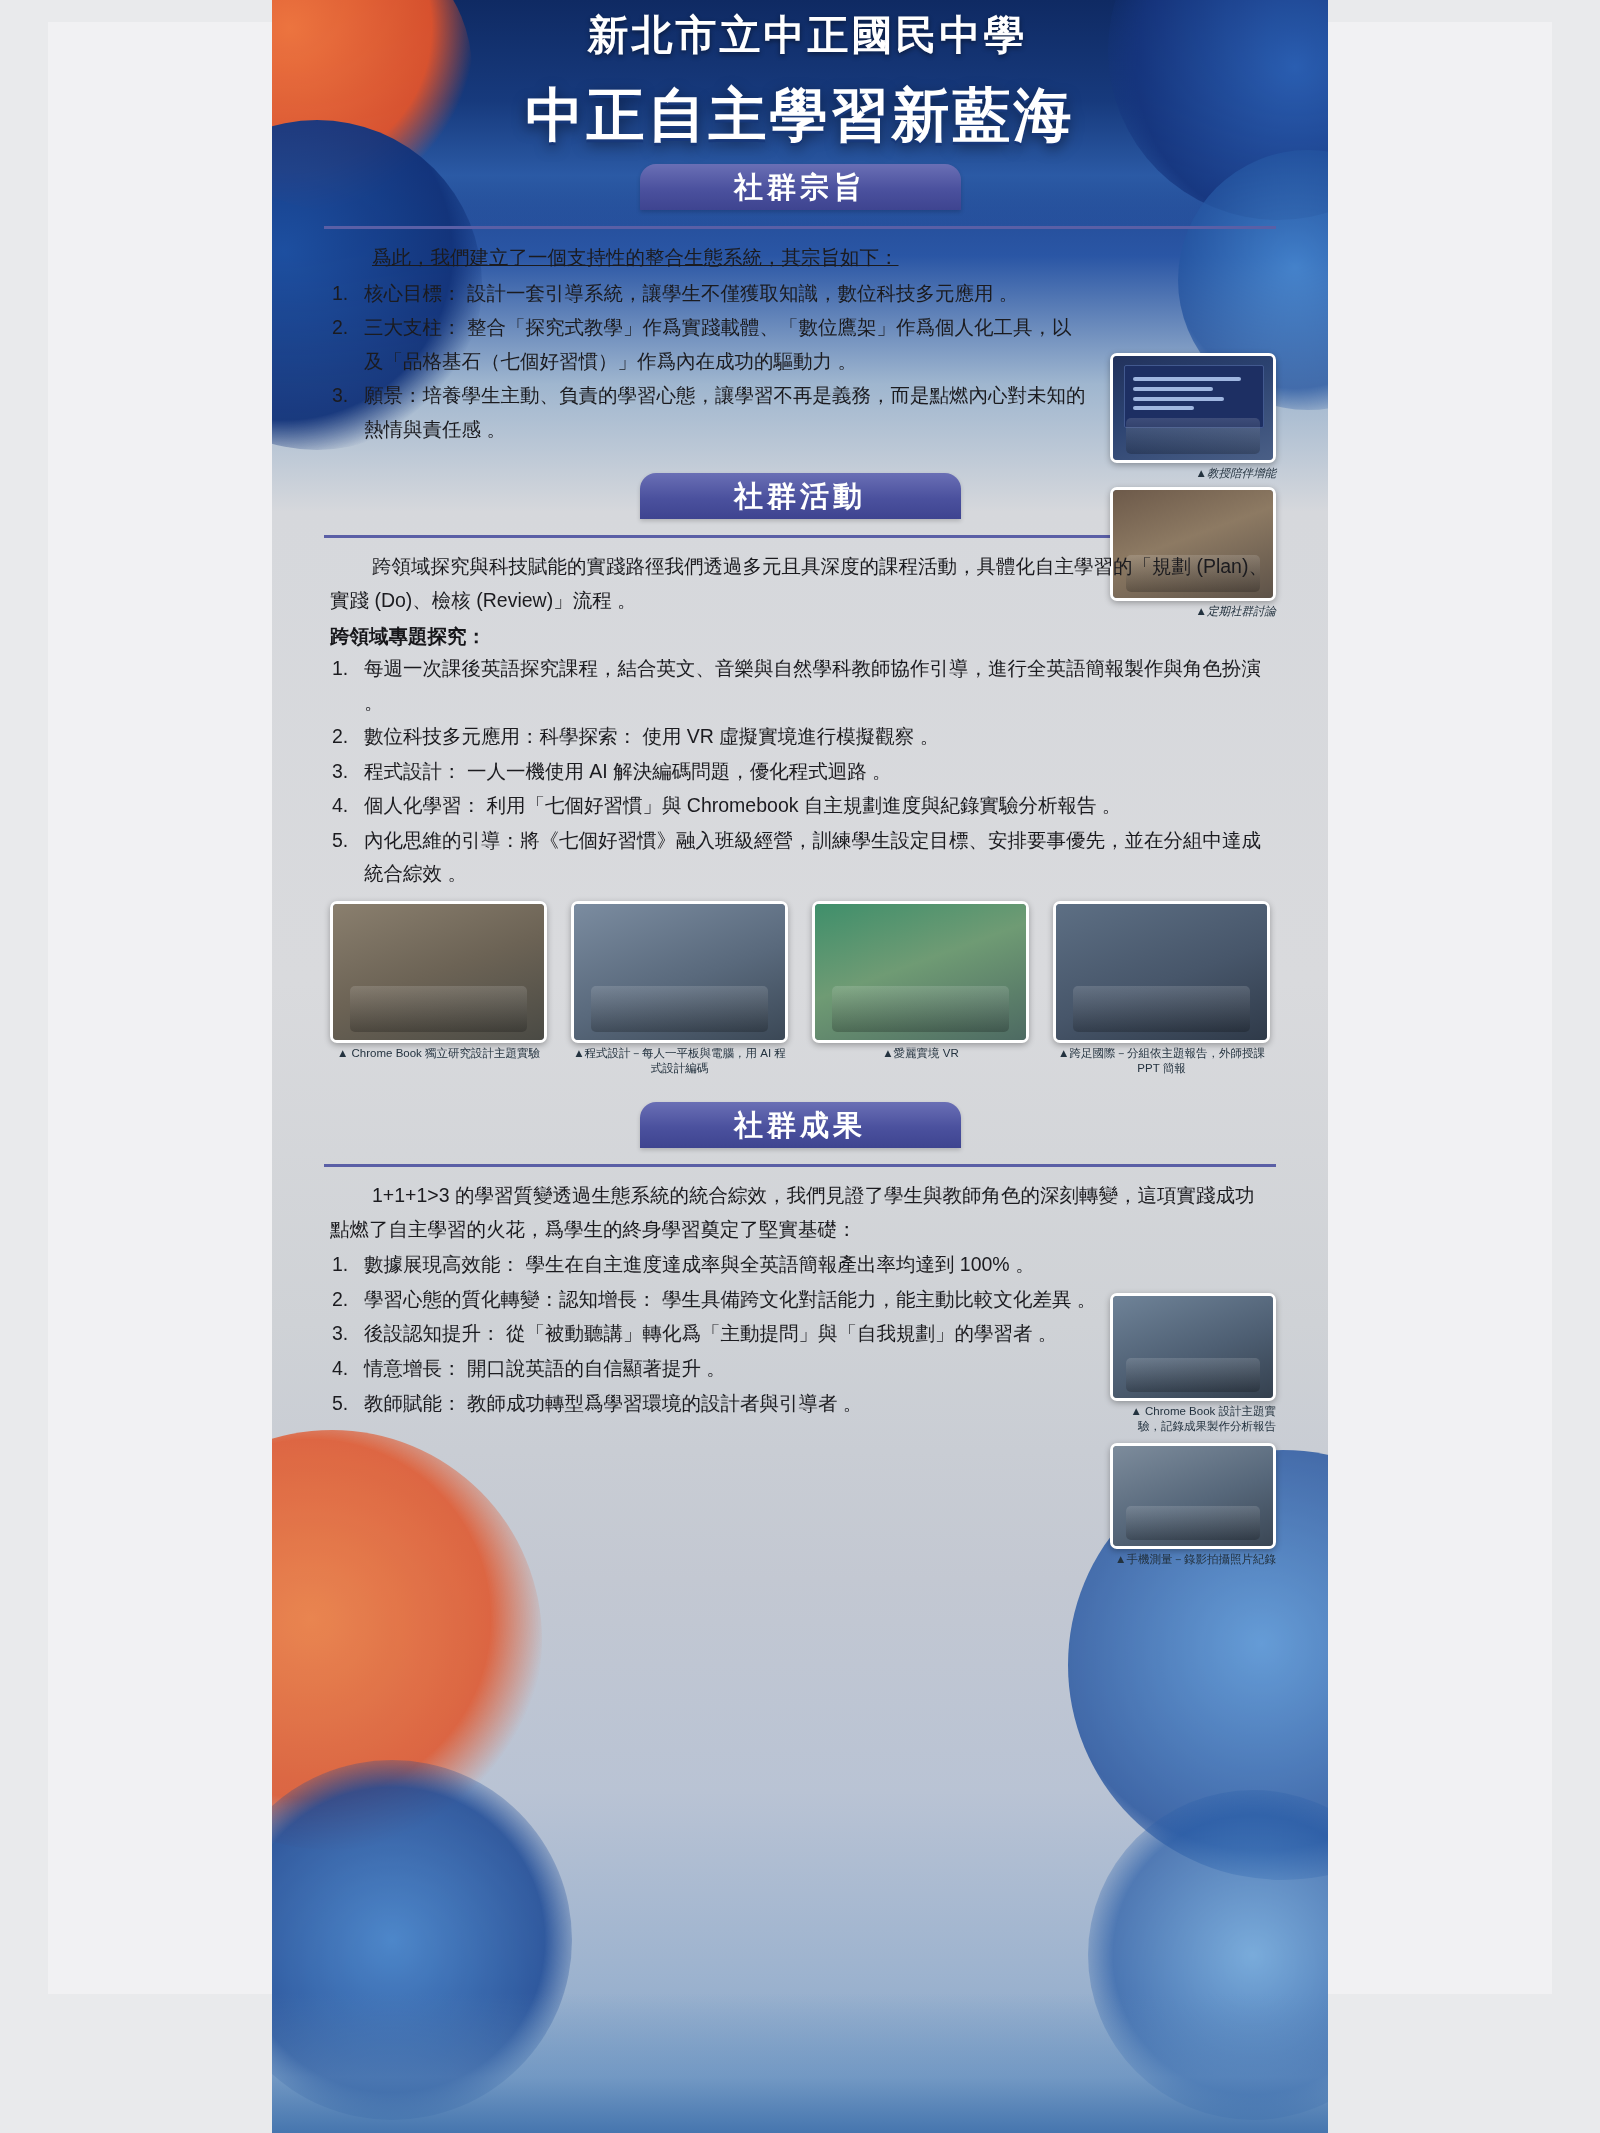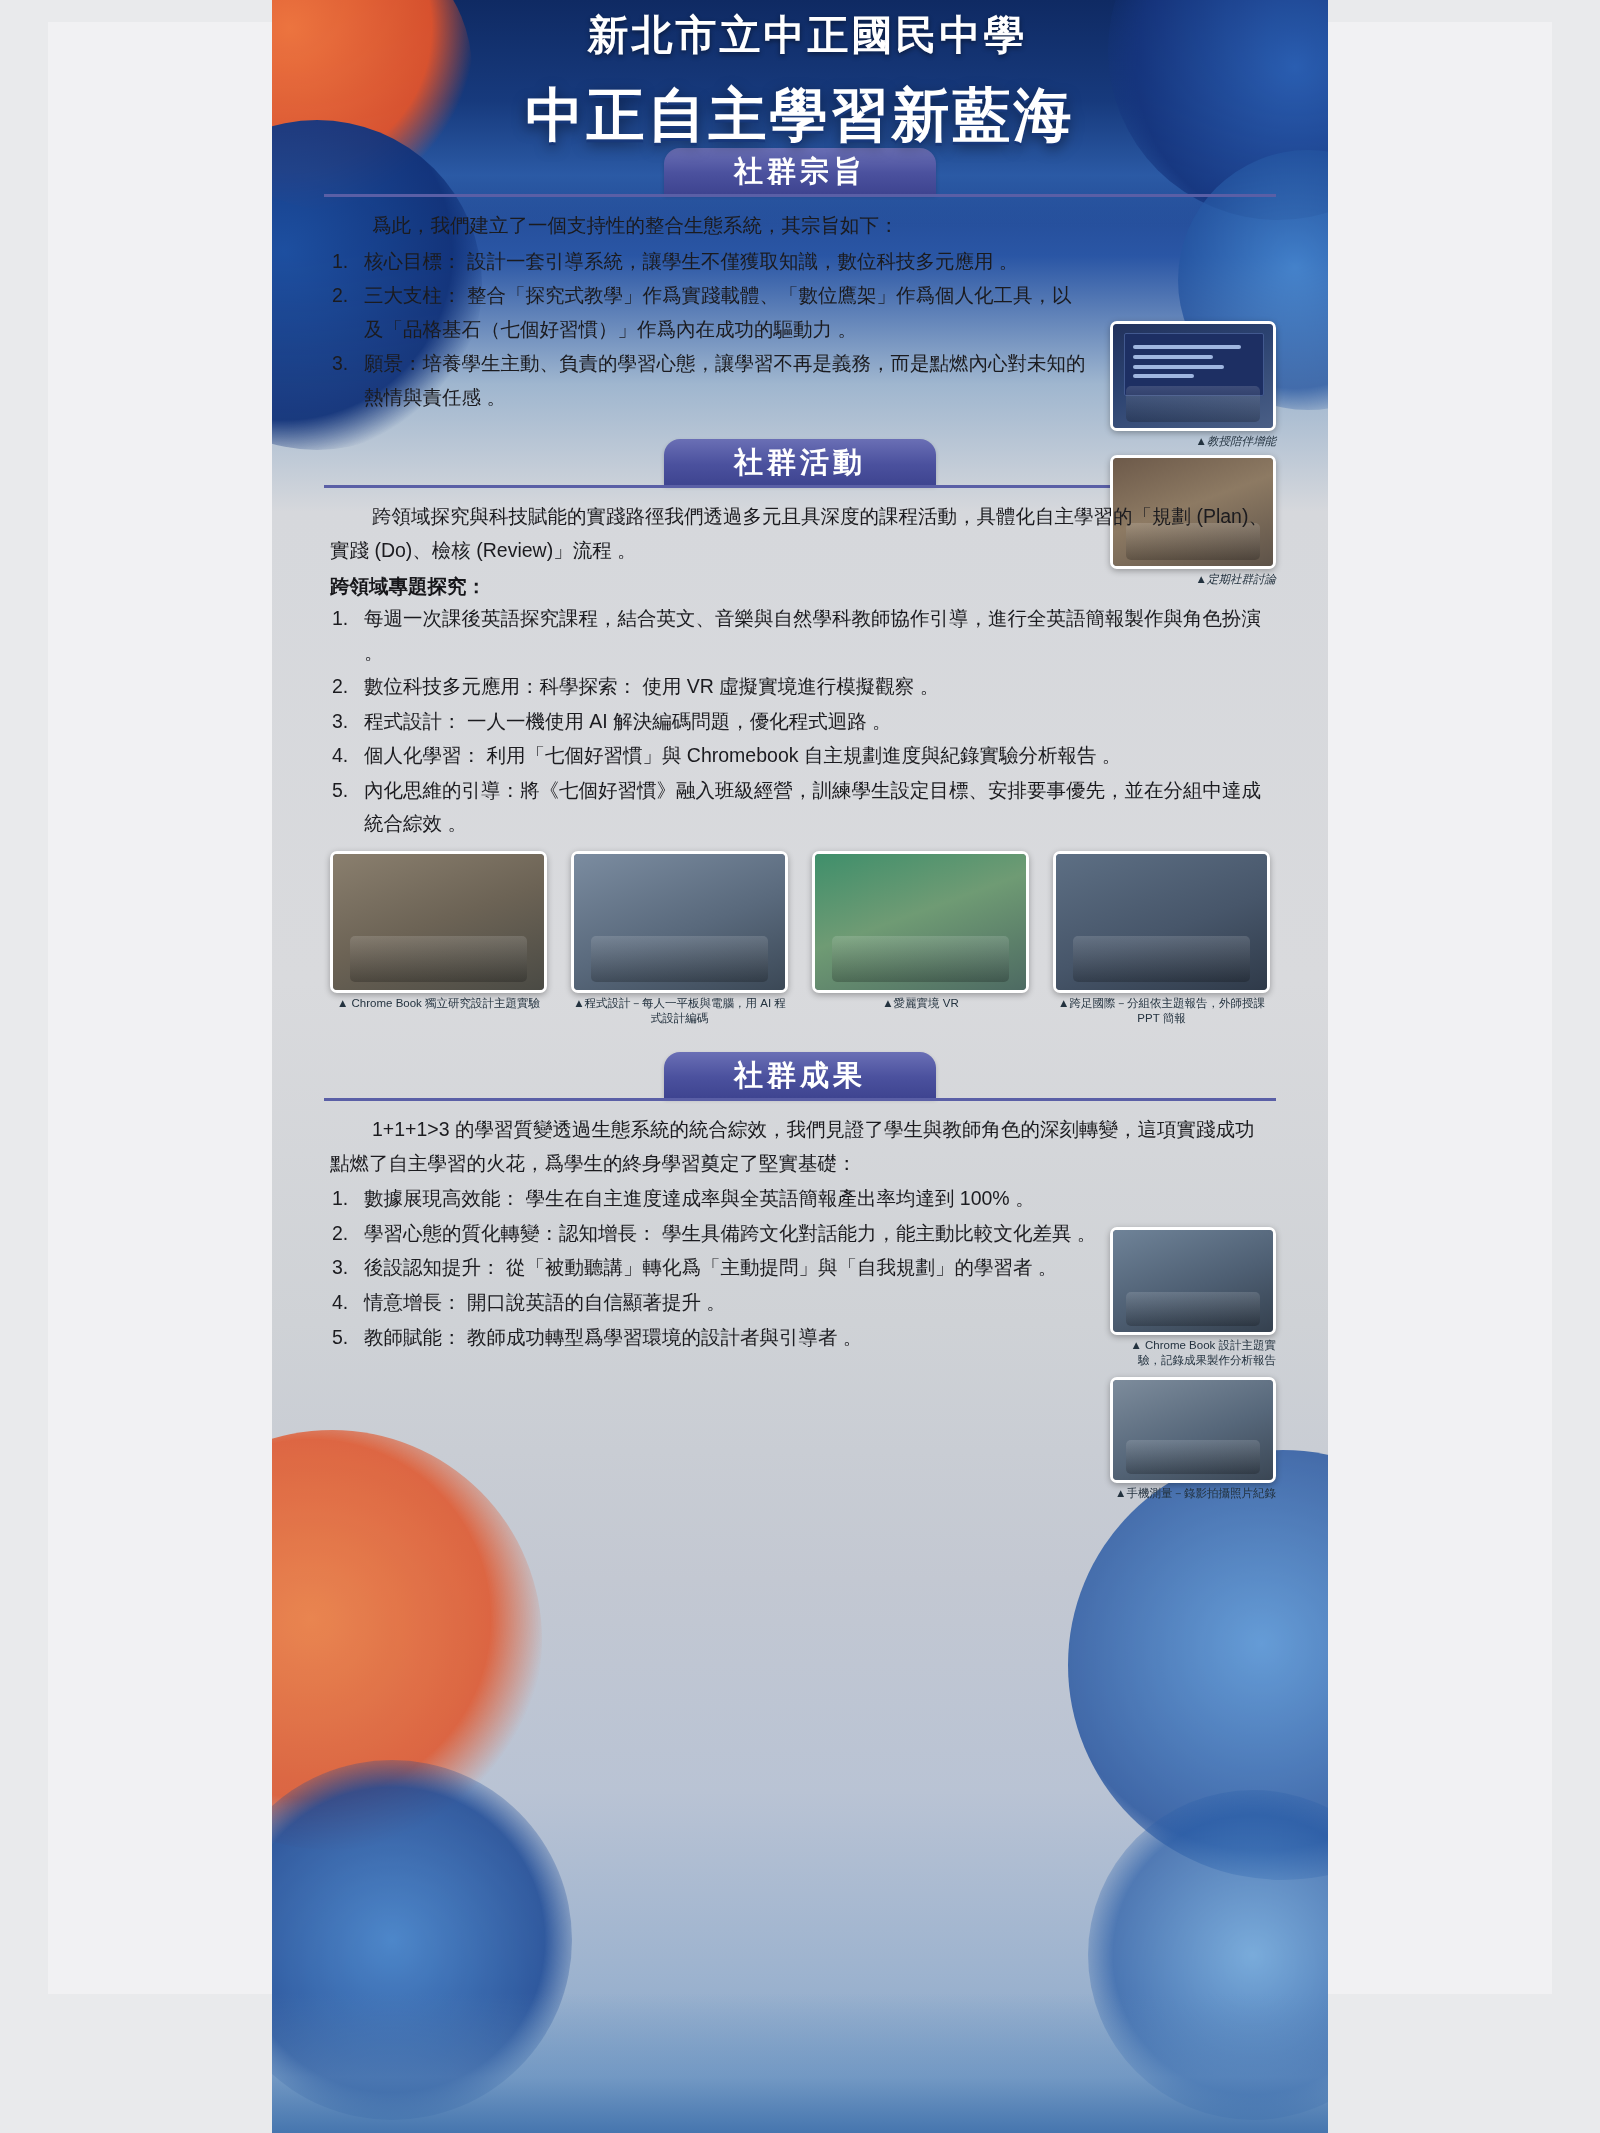--- a/index.html
+++ b/index.html
@@ -82,22 +82,22 @@
   
   #content {
     position: absolute;
     left: 52px;
     top: 148px;
     width: 952px;
     z-index: 4;
   }
 
   .section-title {
-    margin: 0 auto;
-    width: 272px;
+    margin: 16px auto;
+    width: 321px;
     height: 46px;
     line-height: 46px;
     text-align: center;
     color: #ffffff;
     font-size: 29px;
     font-weight: bold;
     letter-spacing: 4px;
     background: linear-gradient(180deg,#6a6fb5 0%,#4b519e 55%,#3e4490 100%);
     border-radius: 16px 16px 0 0;
     box-shadow: 0 2px 4px rgba(0,0,0,.18);
@@ -248,21 +248,21 @@
             </div>
           </div>
           <div class="caption">▲教授陪伴增能</div>
 
           <div class="photo ph-deco" style="height:108px;margin-top:6px;">
             <div class="ph-sky ph-p2"></div>
           </div>
           <div class="caption">▲定期社群討論</div>
         </div>
 
-        <p class="para indent" style="width:760px;">爲此，我們建立了一個支持性的整合生態系統，其宗旨如下：</p>
+        <p class="para indent" style="width:760px;text-decoration:underline;">爲此，我們建立了一個支持性的整合生態系統，其宗旨如下：</p>
 
         <ol class="numlist" style="width:760px;">
           <li>核心目標： 設計一套引導系統，讓學生不僅獲取知識，數位科技多元應用 。</li>
           <li>三大支柱： 整合「探究式教學」作爲實踐載體、「數位鷹架」作爲個人化工具，以及「品格基石（七個好習慣）」作爲內在成功的驅動力 。</li>
           <li>願景：培養學生主動、負責的學習心態，讓學習不再是義務，而是點燃內心對未知的熱情與責任感 。</li>
         </ol>
       </div>
     </div>
 
     <div class="section" style="margin-top:14px;">

